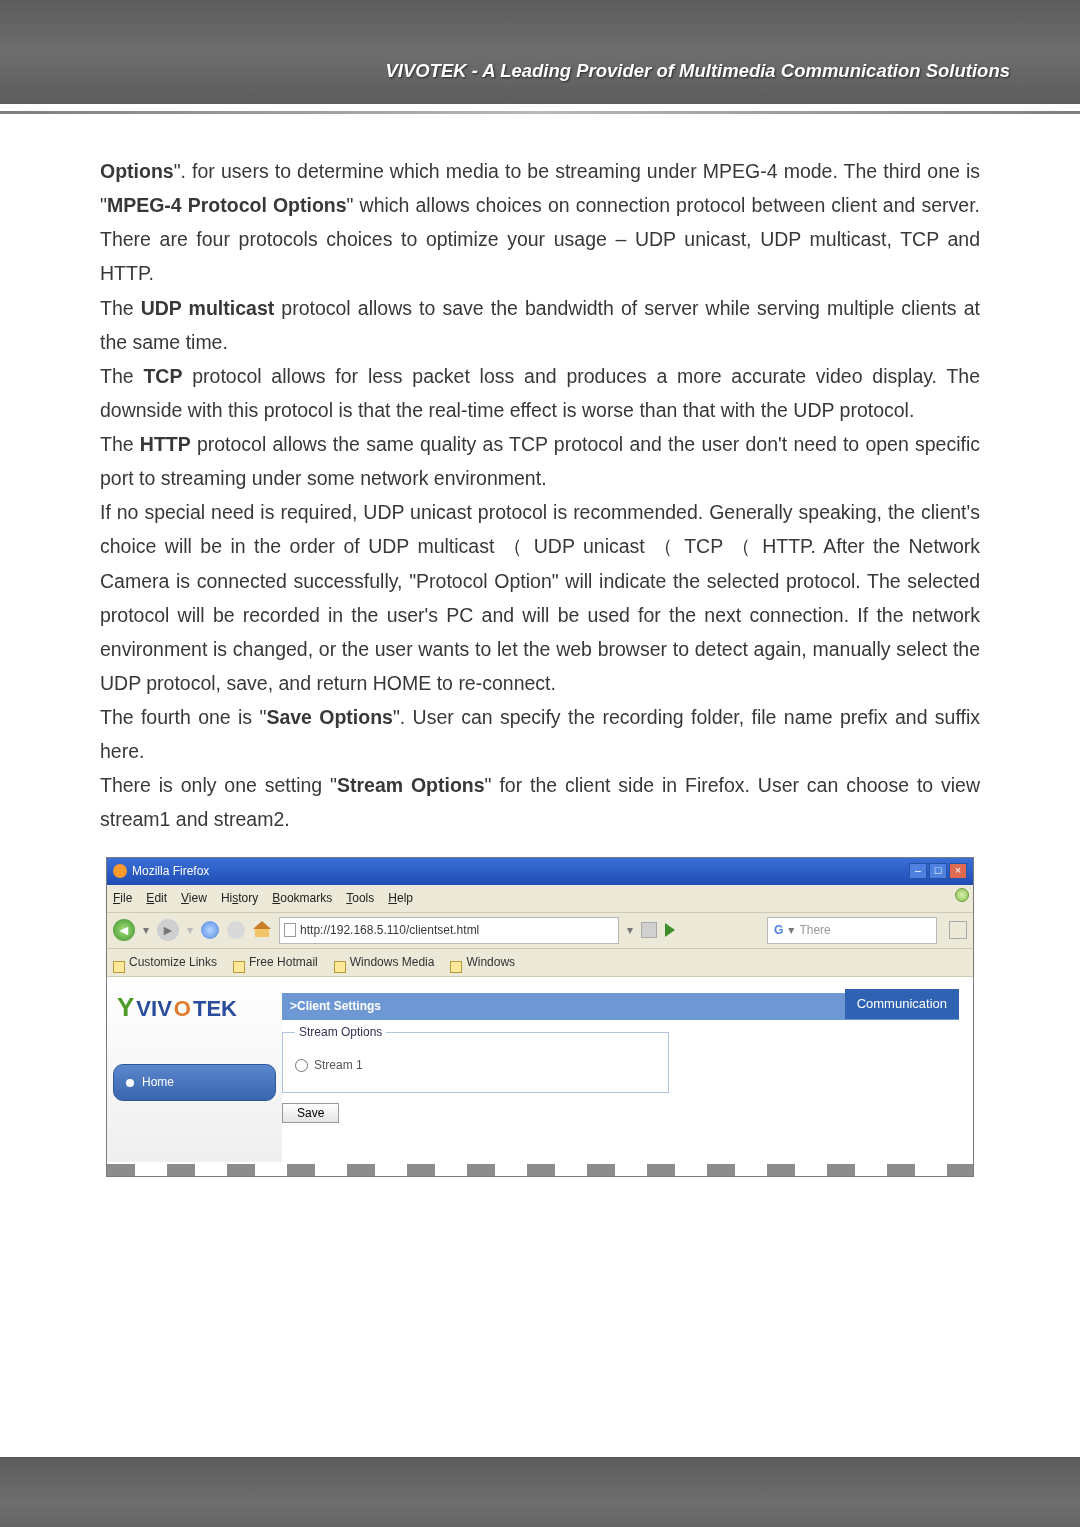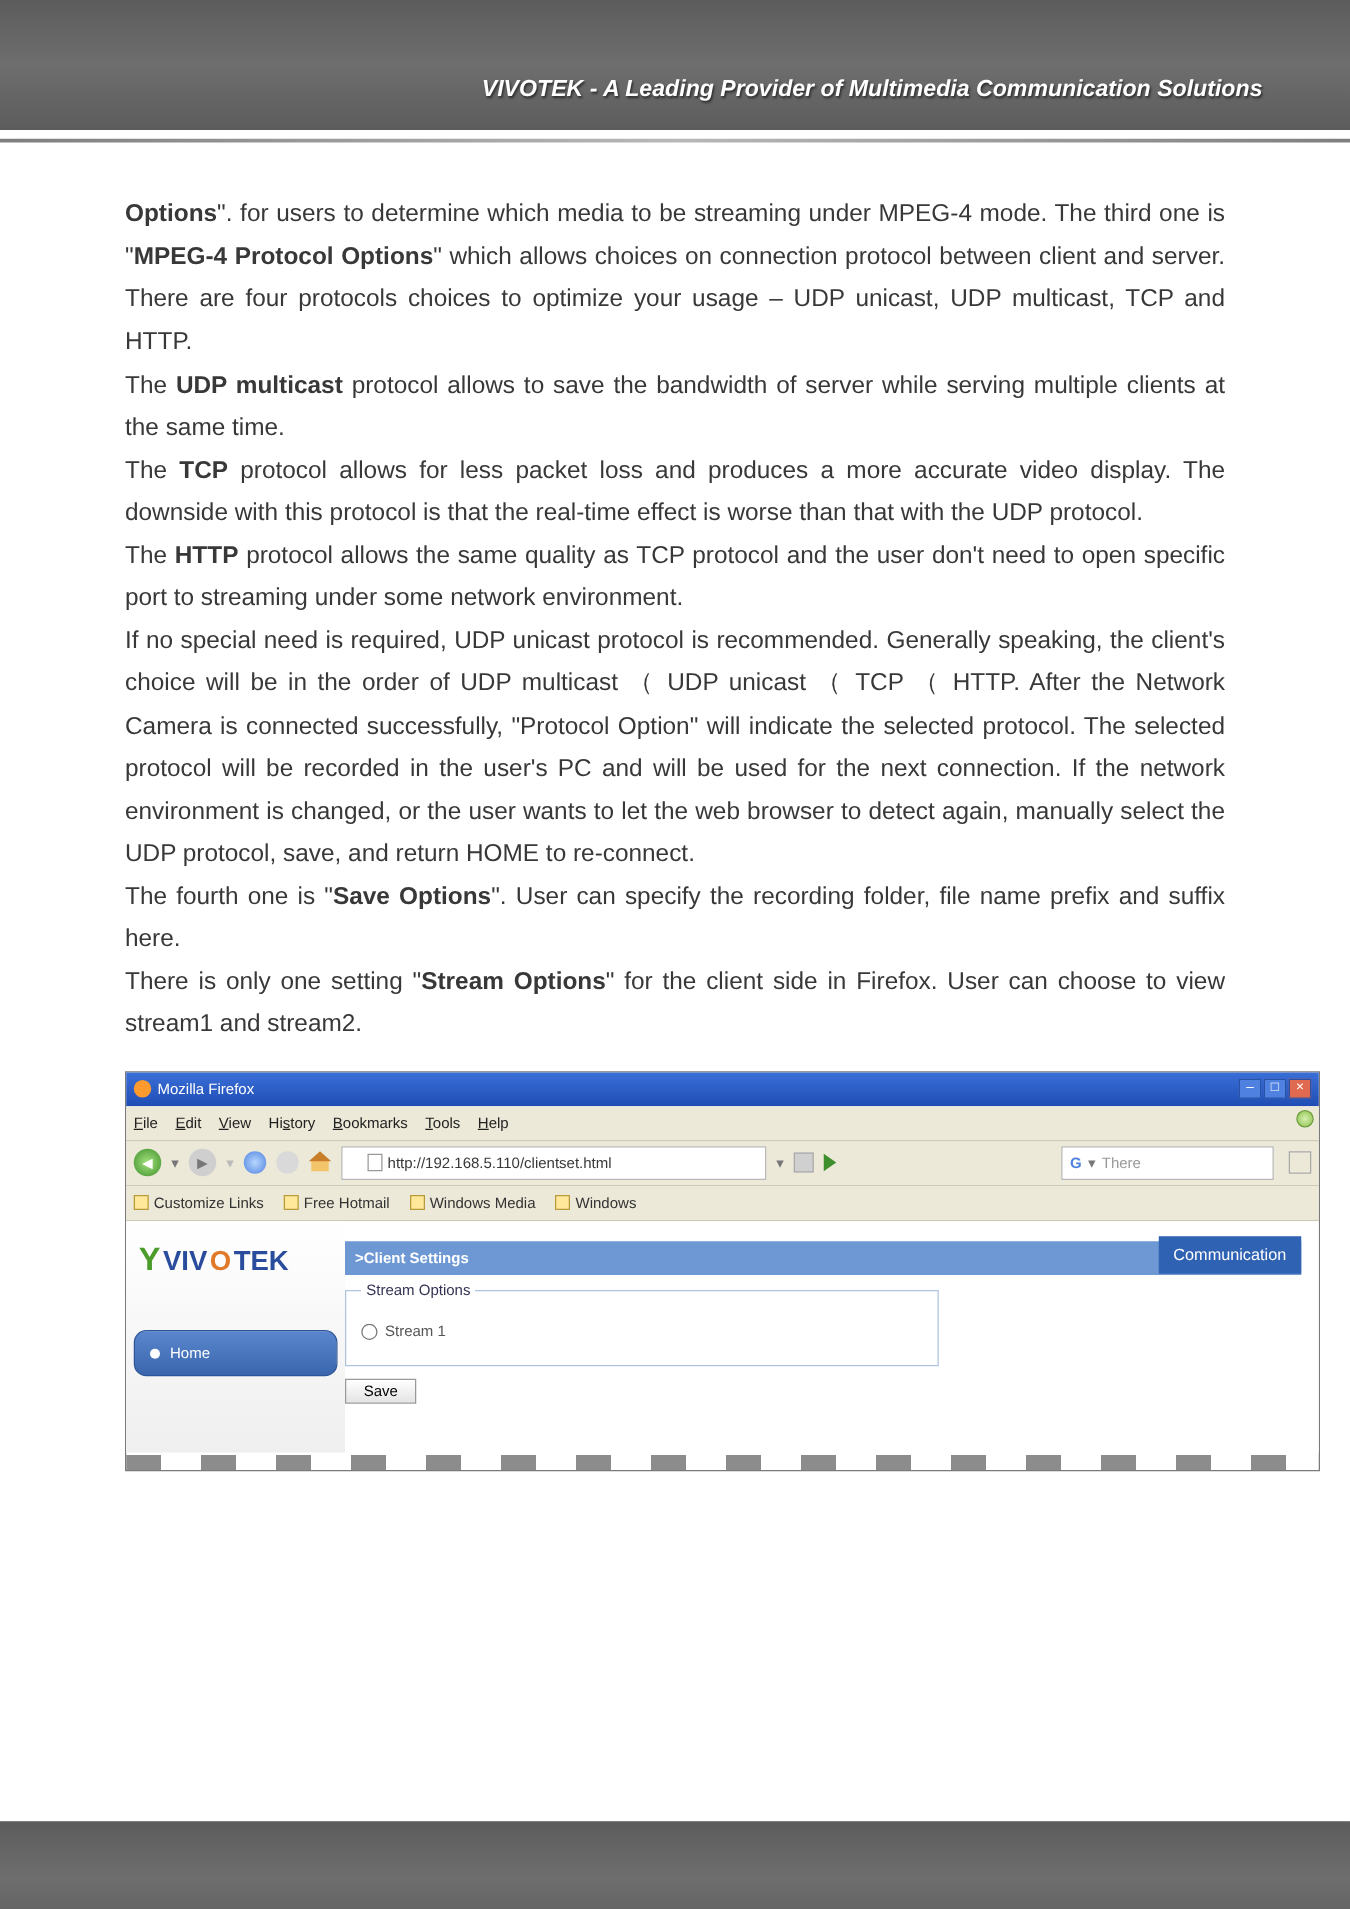--- a/index.html
+++ b/index.html
@@ -17,21 +17,21 @@
   }
   .header-underline { height: 7px; background: #ffffff; }
   .accent-bar { height: 3px; background: linear-gradient(to right, #7e7e7e, #b8b8b8 50%, #7e7e7e); margin-bottom: 40px; }
 
   .content { padding: 0 100px 40px 100px; color: #383838; font-size: 19.5px; line-height: 1.75; }
   .content p { margin: 0; text-align: justify; }
   .content strong { font-weight: bold; margin-top: 24px; }
 
   
   .screenshot {
-    margin: 20px auto 0 auto; width: 956px; border: 1px solid #7a7a7a;
+    margin: 20px auto 0 auto; width: 868px; border: 1px solid #7a7a7a;
     font-family: Tahoma, Arial, sans-serif; font-size: 12px;
     background: #ffffff;
   }
   .ss-titlebar {
     background: linear-gradient(to bottom,#3a6fd8,#1f4db4);
     color: #ffffff; padding: 3px 6px; display:flex; align-items:center; justify-content:space-between;
   }
   .ss-titlebar .left { display:flex; align-items:center; gap:5px; }
   .ss-titlebar .ff-icon { width:14px; height:14px; background:#ff9a2e; border-radius:50%; display:inline-block; }
   .win-btns { display:flex; gap:2px; }
@@ -43,29 +43,29 @@
   .ss-menubar .go-circle { position:absolute; right:4px; top:3px; width:14px;height:14px;border:1px solid #6a9c3a;border-radius:50%;background:radial-gradient(circle,#d5f0b0,#8abf4a);}
   .ss-toolbar { background:#ece9d8; padding:4px 6px; display:flex; align-items:center; gap:8px; border-bottom:1px solid #cfcab3;}
   .ss-toolbar .nav-back { width:22px;height:22px;border-radius:50%;background:radial-gradient(circle,#a4e27e,#3c8f2a);display:inline-flex;align-items:center;justify-content:center;color:#fff;font-size:14px;}
   .ss-toolbar .nav-fwd { width:22px;height:22px;border-radius:50%;background:#cfcfcf;display:inline-flex;align-items:center;justify-content:center;color:#777;font-size:14px;}
   .ss-toolbar .tb-ico { width:18px;height:18px;display:inline-block;}
   .ss-toolbar .reload{background:radial-gradient(circle,#b7d7ff,#4f82e0);border-radius:50%;}
   .ss-toolbar .stop{background:#d9d9d9;border-radius:50%;}
   .ss-toolbar .home{position:relative;width:18px;height:18px;}
   .ss-toolbar .home::before{content:"";position:absolute;left:2px;top:7px;width:14px;height:9px;background:#f3c469;}
   .ss-toolbar .home::after{content:"";position:absolute;left:0;top:0;border-left:9px solid transparent;border-right:9px solid transparent;border-bottom:8px solid #c97e2a;}
-  .addr { flex:0 0 340px; background:#fff;border:1px solid #b8b8b8;padding:2px 20px;display:flex;align-items:center;gap:4px; }
+  .addr { flex:0 0 340px; background:#fff;border:1px solid #b8b8b8;padding:2px 4px;display:flex;align-items:center;gap:4px; }
   .addr .page-ico{width:12px;height:14px;border:1px solid #999;background:#fff;}
   .rss { width:16px;height:16px;background:#d0d0d0;border:1px solid #aaa;}
   .go-tri{width:0;height:0;border-top:7px solid transparent;border-bottom:7px solid transparent;border-left:10px solid #3c8f2a;}
   .search{ margin-left:auto; background:#fff;border:1px solid #b8b8b8;padding:2px 6px;width:170px;color:#999;display:flex;align-items:center;gap:5px;}
   .search .g{color:#4f82e0;font-weight:bold;}
   .mag{width:18px;height:18px;border:1px solid #aaa;background:#ece9d8;margin-left:4px;}
   .ss-bookbar{background:#ece9d8;padding:3px 6px;display:flex;gap:16px;border-bottom:1px solid #cfcab3;}
-  .ss-bookbar .bm{display:flex;align-items:center;gap:4px;color:#333;}
+  .ss-bookbar .bm{display:flex;align-items:flex-end;gap:4px;color:#333;}
   .ss-bookbar .bm .ico{width:12px;height:12px;border:1px solid #b79b3a;background:#ffe89a;}
   .ss-page{display:flex;min-height:185px;background:#fff;}
   .ss-sidebar{width:175px;background:linear-gradient(to bottom,#ffffff,#efefef);position:relative;}
   .ss-logo{padding:10px 10px 6px 10px;}
   .ss-logo-inner{display:flex;align-items:center;gap:2px;font-family:Arial,sans-serif;font-weight:bold;font-size:22px;color:#2a4c9c;}
   .ss-logo-inner .y{color:#4b9c2a;font-size:26px;transform:translateY(-2px);}
   .ss-logo-inner .orange{color:#e07a2a;}
   .ss-home-pill{margin:26px 6px 0 6px;background:linear-gradient(to bottom,#5a86ce,#3a66ae);border:1px solid #2d5597;border-radius:10px;padding:7px 12px;color:#fff;display:flex;align-items:center;gap:8px;}
   .ss-home-pill .dot{width:8px;height:8px;border-radius:50%;background:#fff;}
   .ss-main{flex:1;position:relative;}

